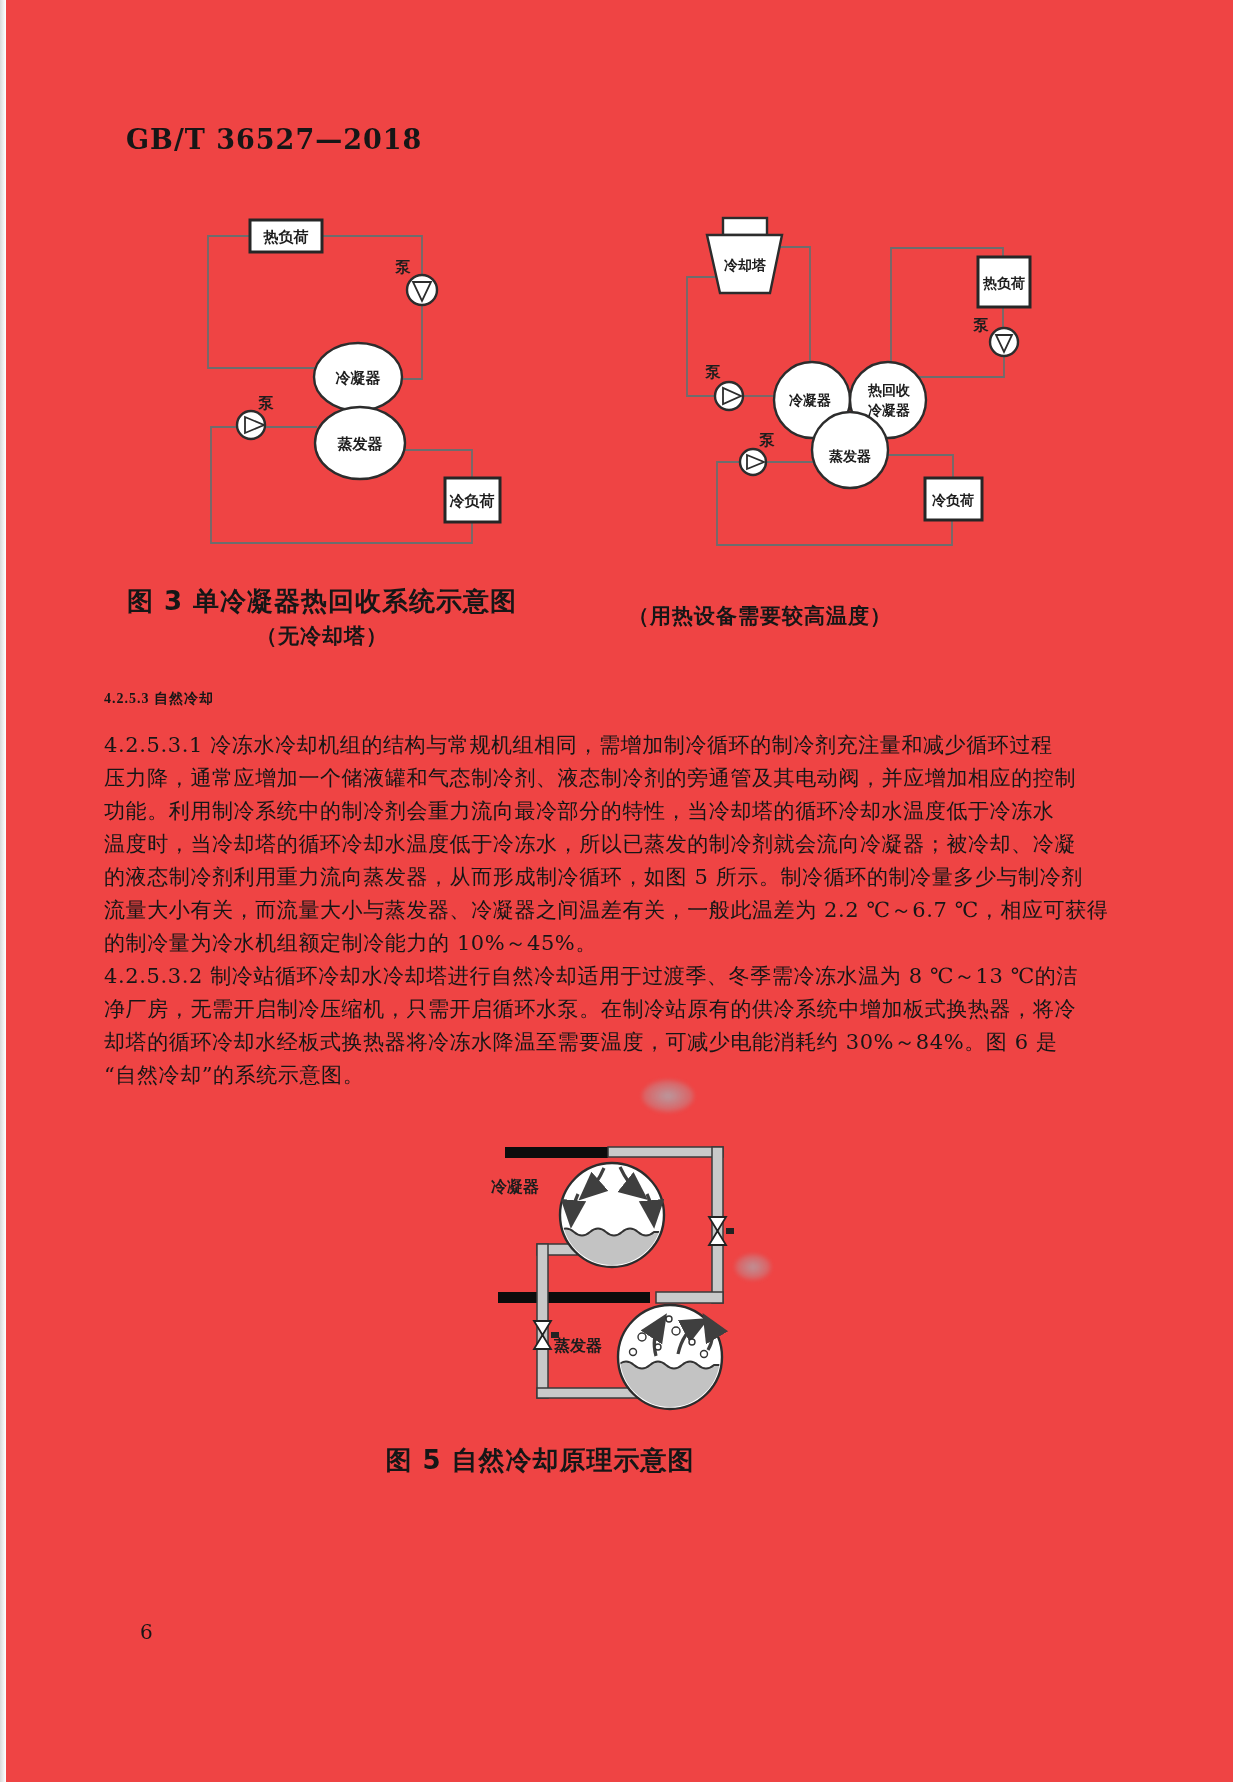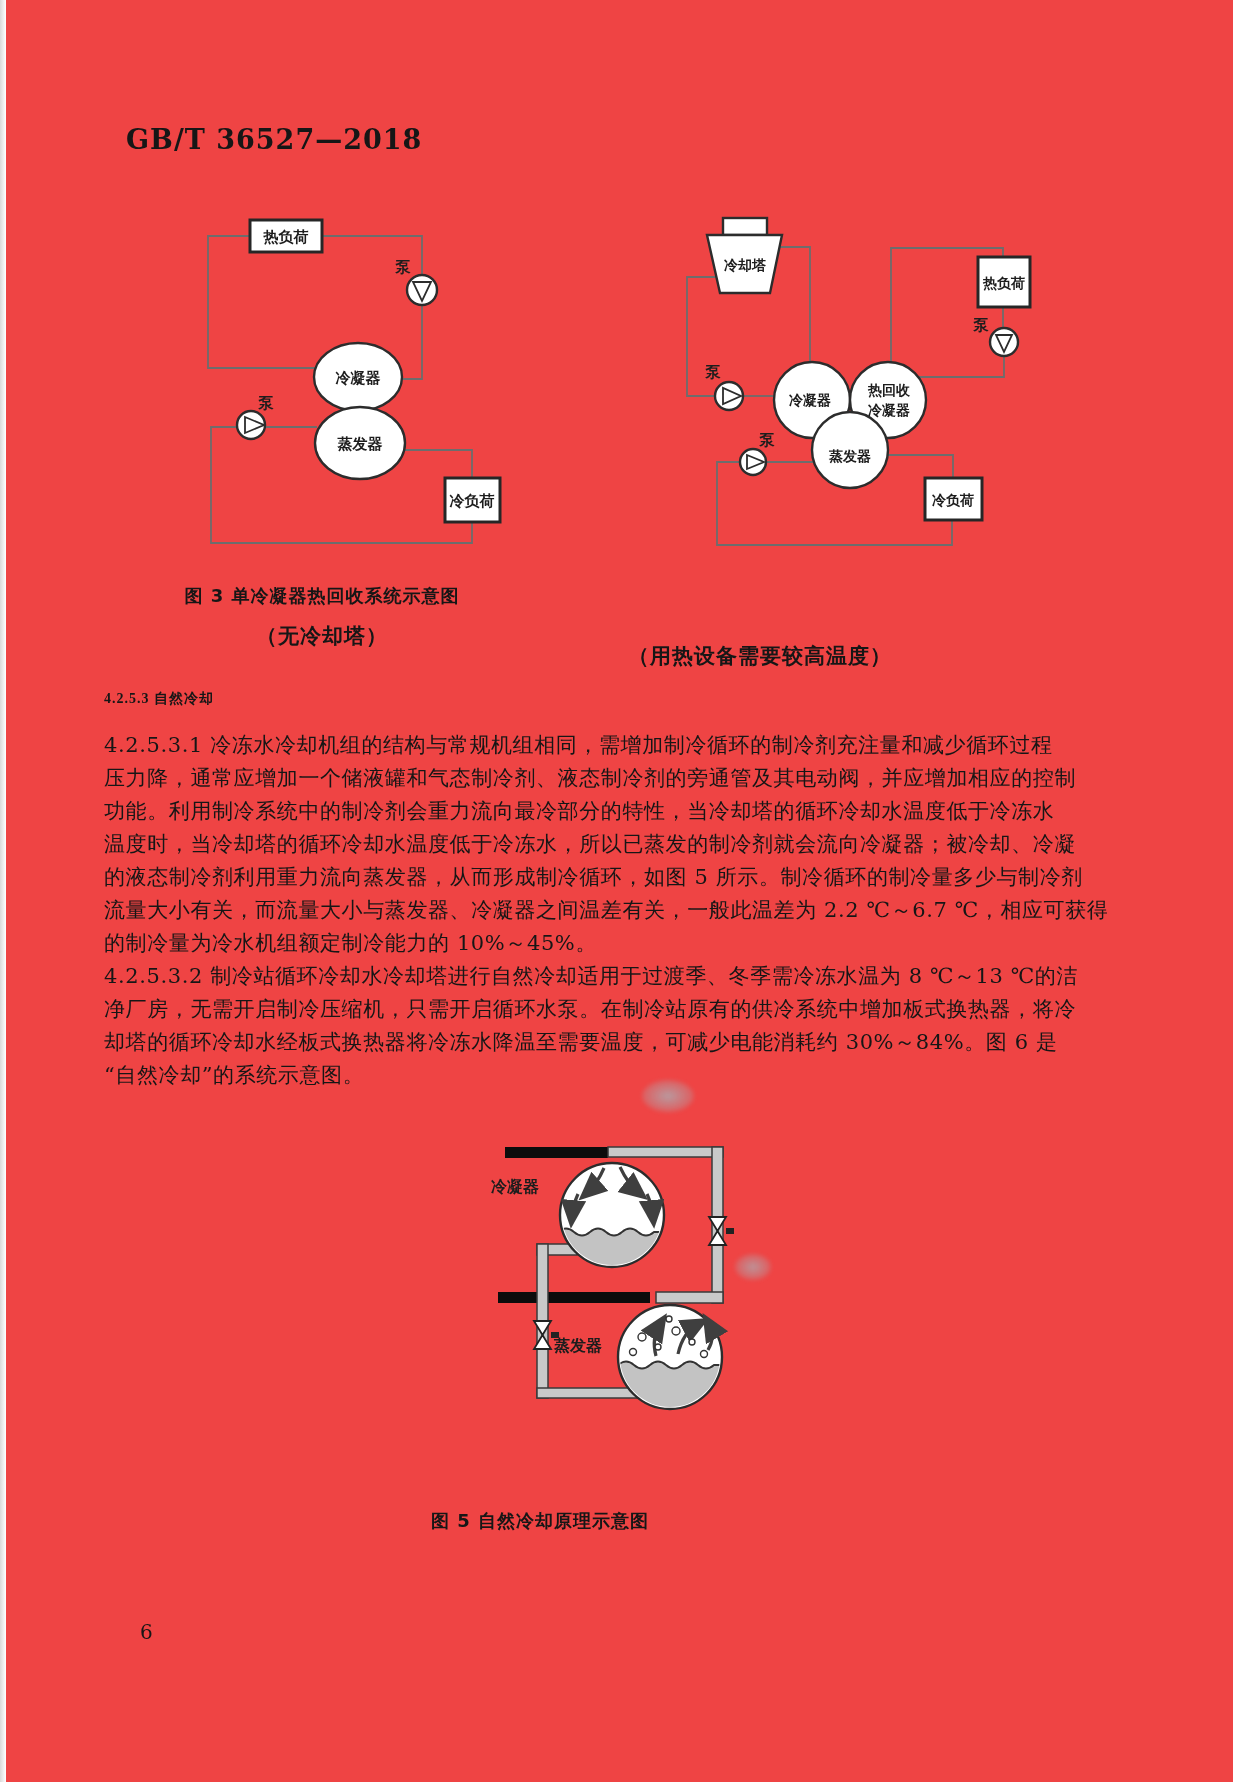--- a/index.html
+++ b/index.html
@@ -5,21 +5,21 @@
   html,body{margin:0;padding:0;background:#ffffff;}
   .page{
     position:relative;width:1233px;height:1782px;background:#ef4444;overflow:hidden;
     font-family:"DejaVu Serif","Liberation Serif",serif;color:#161616;
   }
   .abs{position:absolute;}
   .scan-edge{left:0;top:0;width:6px;height:100%;
     background:linear-gradient(90deg,#d9d9d9,#ffffff);}
   .doc-header{left:126px;top:124px;font-size:27px;font-weight:700;letter-spacing:1px;
     font-family:"DejaVu Serif","Liberation Serif",serif;}
-  .fig-caption{width:500px;text-align:center;font-weight:700;font-size:18px;
+  .fig-caption{width:500px;text-align:center;font-weight:700;font-size:26px;
     font-family:"DejaVu Sans","Liberation Sans",sans-serif;letter-spacing:1px;}
   .fig-caption.sub{font-size:21px;}
   .section-heading{left:104px;top:690px;font-size:14px;font-weight:700;
     font-family:Liberation Serif, serif;letter-spacing:1px;}
   .body-text{left:104px;top:729px;width:1032px;font-size:21px;line-height:33px;
     letter-spacing:0.6px;}
   .body-line{white-space:nowrap;}
   .page-num{left:140px;top:1620px;font-size:20px;}
   .smudge1{left:642px;top:1080px;width:52px;height:32px;border-radius:50%;
     background:radial-gradient(ellipse,rgba(140,225,235,0.55),rgba(140,225,235,0));filter:blur(2px);}
@@ -113,21 +113,21 @@
     <circle class="shape" cx="153" cy="297" r="13"></circle>
     <polygon class="tri" points="147,290 147,304 164,297"></polygon>
     <text x="167" y="280" font-size="15" text-anchor="middle">泵</text>
 
     <rect class="shape-thick" x="325" y="313" width="57" height="42"></rect>
     <text x="353" y="340" font-size="14" text-anchor="middle">冷负荷</text>
   </svg>
 
   <div class="abs fig-caption" style="left:72px;top:584px;">图 3  单冷凝器热回收系统示意图</div>
   <div class="abs fig-caption sub" style="left:72px;top:622px;">（无冷却塔）</div>
-  <div class="abs fig-caption sub" style="left:510px;top:642px;">（用热设备需要较高温度）</div>
+  <div class="abs fig-caption sub" style="left:510px;top:602px;">（用热设备需要较高温度）</div>
 
   <div class="abs section-heading">4.2.5.3  自然冷却</div>
 
   <div class="abs body-text">
 
       <div class="body-line">4.2.5.3.1  冷冻水冷却机组的结构与常规机组相同，需增加制冷循环的制冷剂充注量和减少循环过程</div>
 
       <div class="body-line">压力降，通常应增加一个储液罐和气态制冷剂、液态制冷剂的旁通管及其电动阀，并应增加相应的控制</div>
 
       <div class="body-line">功能。利用制冷系统中的制冷剂会重力流向最冷部分的特性，当冷却塔的循环冷却水温度低于冷冻水</div>
@@ -208,17 +208,17 @@
       <polygon class="valve" points="239,105 256,105 247.5,91"></polygon>
       <rect x="256" y="88" width="8" height="6" fill="#222"></rect>
     </g>
     <g>
       <polygon class="valve" points="64,181 81,181 72.5,195"></polygon>
       <polygon class="valve" points="64,209 81,209 72.5,195"></polygon>
       <rect x="81" y="192" width="8" height="6" fill="#222"></rect>
     </g>
   </svg>
 
-  <div class="abs fig-caption" style="left:290px;top:1509px;">图 5  自然冷却原理示意图</div>
+  <div class="abs fig-caption" style="left:290px;top:1443px;">图 5  自然冷却原理示意图</div>
 
   <div class="abs page-num">6</div>
 
 </div>
 
 </body></html>

